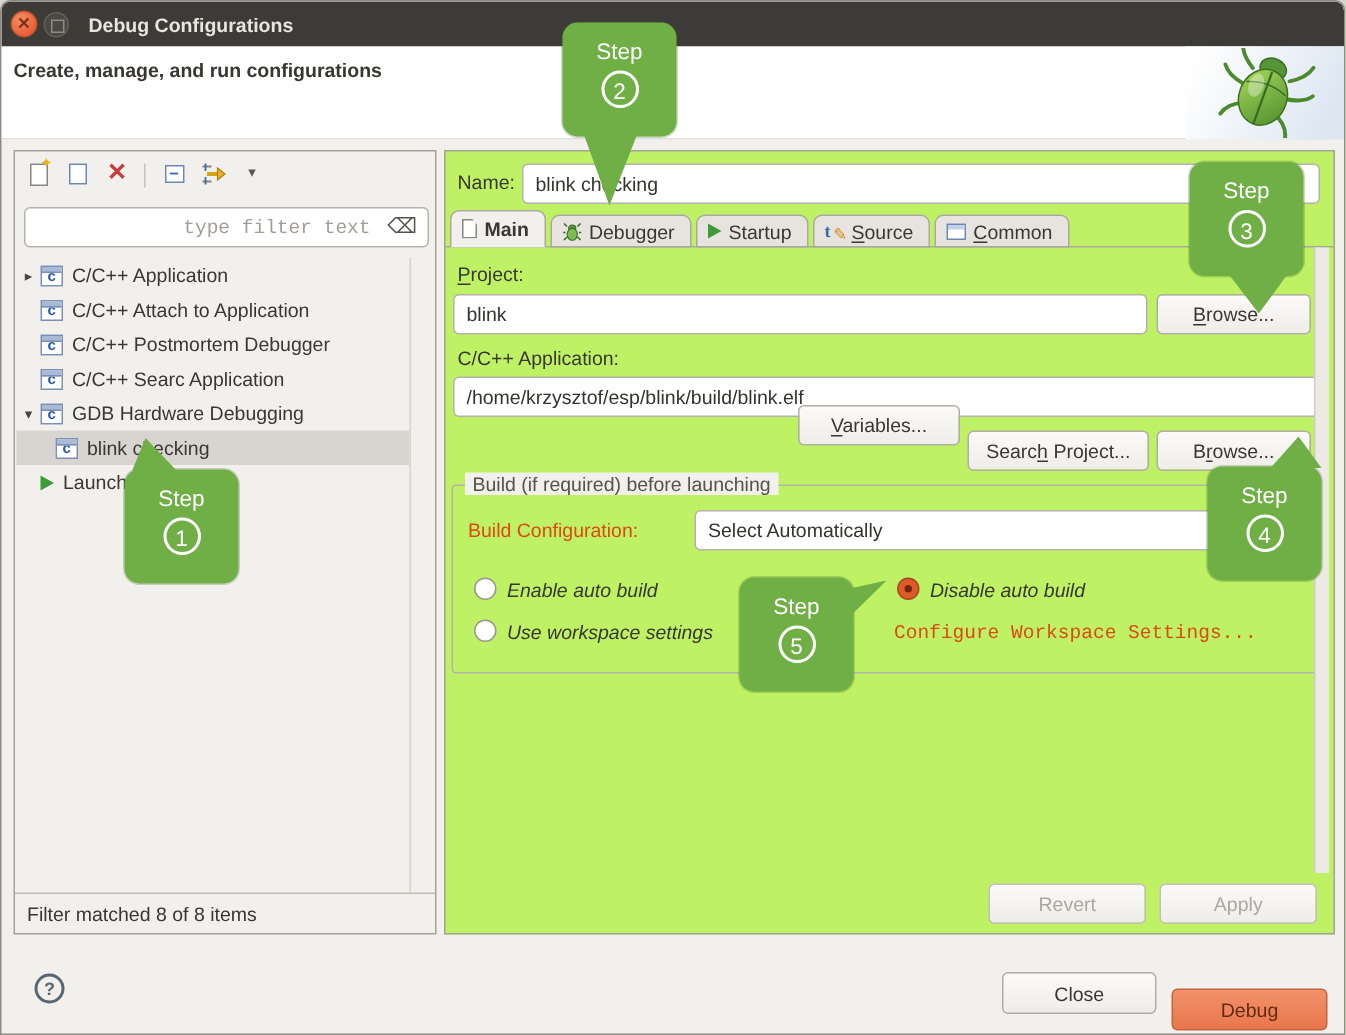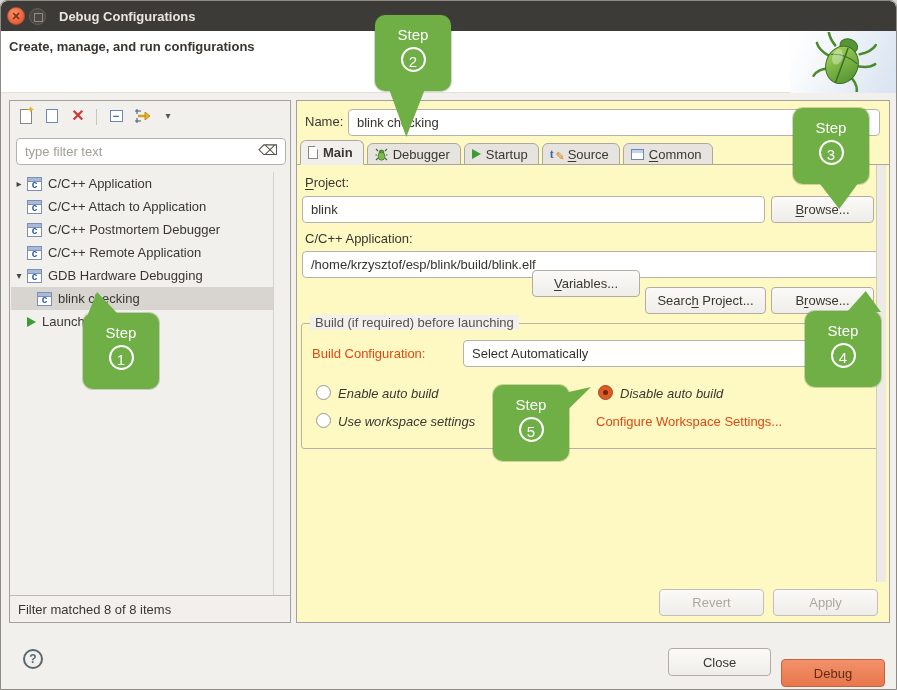--- a/index.html
+++ b/index.html
@@ -27,40 +27,40 @@
           border-bottom:1px solid #E2DFDA;}
   .banner h1{position:absolute;left:8px;top:8px;margin:0;font-size:13px;color:#393530;}
   .banner-art{position:absolute;right:0;top:0;width:106px;height:62px;
               background:linear-gradient(115deg,#FEFEFE 10%,#DCE6F2 90%);
               display:flex;align-items:center;justify-content:center;}
 
   
   .left-panel{position:absolute;left:8px;top:99px;width:282px;height:523px;
               border:1px solid #A5A19A;background:#F2F0ED;}
   .right-panel{position:absolute;left:295px;top:99px;width:594px;height:523px;
-               border:1px solid #A5A19A;background:#fef9c3;}
+               border:1px solid #A5A19A;background:#bef264;}
 
   
   .lp-toolbar{position:absolute;left:0;top:0;width:100%;height:34px;}
   .tbi{position:absolute;top:5px;width:20px;height:20px;display:flex;align-items:center;justify-content:center;}
   .pageicon{position:relative;width:12px;height:15px;background:#fff;border:1px solid #8A867F;}
   .star{position:absolute;right:-4px;top:-5px;color:#E6B41E;font-size:10px;line-height:1;}
   .copyicon{position:relative;width:12px;height:14px;background:#fff;border:1px solid #6D87B0;}
   .copyicon::before{content:"";position:absolute;left:-4px;top:-3px;width:12px;height:14px;
                     background:#DCE4F0;border:1px solid #6D87B0;z-index:-1;}
   .delicon{color:#C93B3B;font-size:16px;font-weight:bold;line-height:1;}
   .tsep{position:absolute;top:8px;width:1px;height:16px;background:#C8C4BE;}
   .collicon{width:13px;height:12px;background:#fff;border:1px solid #6D87B0;
             display:flex;align-items:center;justify-content:center;color:#3B69AD;font-size:11px;font-weight:bold;line-height:1;}
   .careticon{color:#5A564F;font-size:10px;line-height:1;}
 
   
   .filter-input{position:absolute;left:6px;top:37px;width:270px;height:27px;border:1px solid #B6B2AB;
-                border-radius:4px;background:#fff;padding:0 25px 0 8px;font-family:Liberation Sans, sans-serif;
-                font-size:13px;color:#3A3732;outline:none;}
+                border-radius:4px;background:#fff;padding:0 38px 0 8px;font-family:Liberation Mono, monospace;
+                font-size:13px;color:#3A3732;outline:none;text-align:right;}
   .filter-input::placeholder{color:#A29D96;}
   .clear-filter{position:absolute;right:12px;top:42px;color:#57534C;font-size:14px;line-height:1;}
 
   
   .tree{position:absolute;left:1px;top:71px;width:262px;}
   .trow{position:relative;height:23px;display:flex;align-items:center;}
   .trow.sel{background:#D8D5D0;}
   .expander{width:16px;text-align:center;color:#4A463F;font-size:10px;flex:0 0 16px;}
   .ind{flex:0 0 10px;}
   .capp{position:relative;width:15px;height:14px;background:#fff;border:1px solid #7C8FB4;
@@ -106,21 +106,21 @@
   .group{position:absolute;left:4px;top:222px;width:583px;height:126px;border:1px solid #B7B3AC;
          border-radius:3px;}
   .legend{position:absolute;left:8px;top:-9px;background:#F2F0ED;padding:0 5px;color:#55514B;}
   .orange{color:#DD4914;}
   .combo{position:absolute;left:161px;top:16px;width:416px;height:27px;display:flex;align-items:center;}
   .radio{position:absolute;width:15px;height:15px;border-radius:50%;background:#fff;border:1px solid #9B968F;}
   .radio.on{background:#E05A26;border-color:#9E4C28;}
   .radio.on::after{content:"";position:absolute;left:4px;top:4px;width:5px;height:5px;border-radius:50%;
                    background:#6E2708;}
   .rlabel{position:absolute;font-style:italic;}
-  .linktext{position:absolute;color:#DD4914;}
+  .linktext{position:absolute;color:#DD4914;font-family:Liberation Mono, monospace;}
   .vtrack{position:absolute;left:579px;top:64px;width:10px;height:417px;background:#EDEAE6;
           border-left:1px solid #CFCBC5;}
 
   
   .help{position:absolute;left:22px;top:648px;width:20px;height:20px;border:2px solid #5A6670;
         border-radius:50%;color:#5A6670;font-weight:bold;font-size:12px;
         display:flex;align-items:center;justify-content:center;}
   .btn-close-dlg{left:667px;top:647px;width:103px;height:28px;}
   .btn-debug{left:780px;top:647px;width:104px;height:28px;
              background:linear-gradient(#F2916A,#E9764C);border:1px solid #C4633F;color:#5F2C12;margin-top:11px;}
@@ -240,21 +240,21 @@
         <span class="capp">
             <span>c</span>
           </span>
         <span>C/C++ Postmortem Debugger</span>
       </div>
       <div class="trow">
         <span class="expander"></span>
         <span class="capp">
             <span>c</span>
           </span>
-        <span>C/C++ Remote Application</span>
+        <span>C/C++ Searc Application</span>
       </div>
       <div class="trow">
         <span class="expander">▾</span>
         <span class="capp">
             <span>c</span>
           </span>
         <span>GDB Hardware Debugging</span>
       </div>
       <div class="trow sel">
         <span class="expander"></span>

